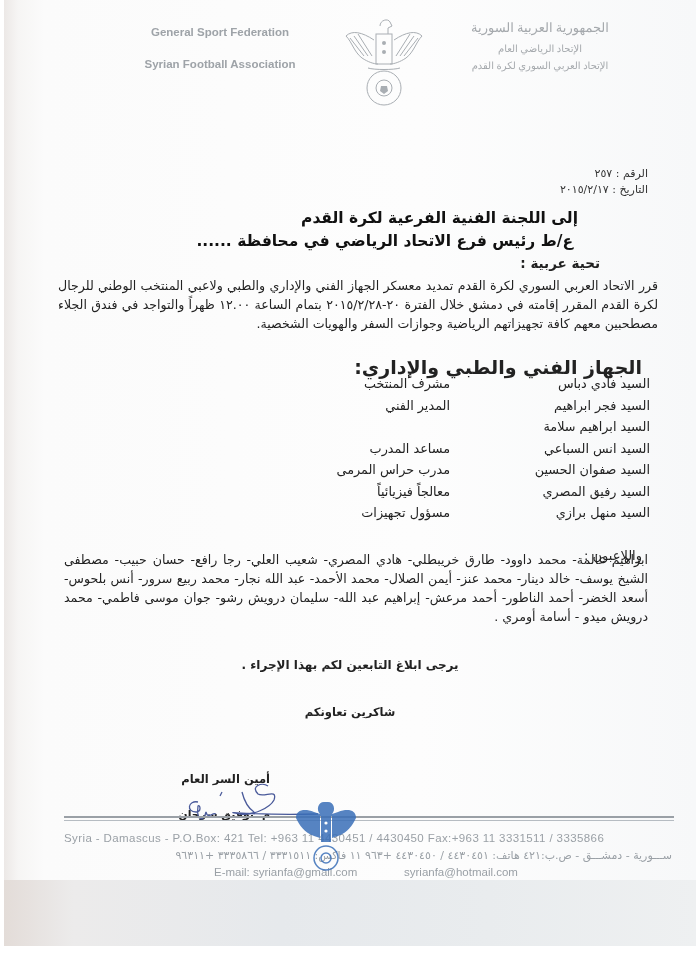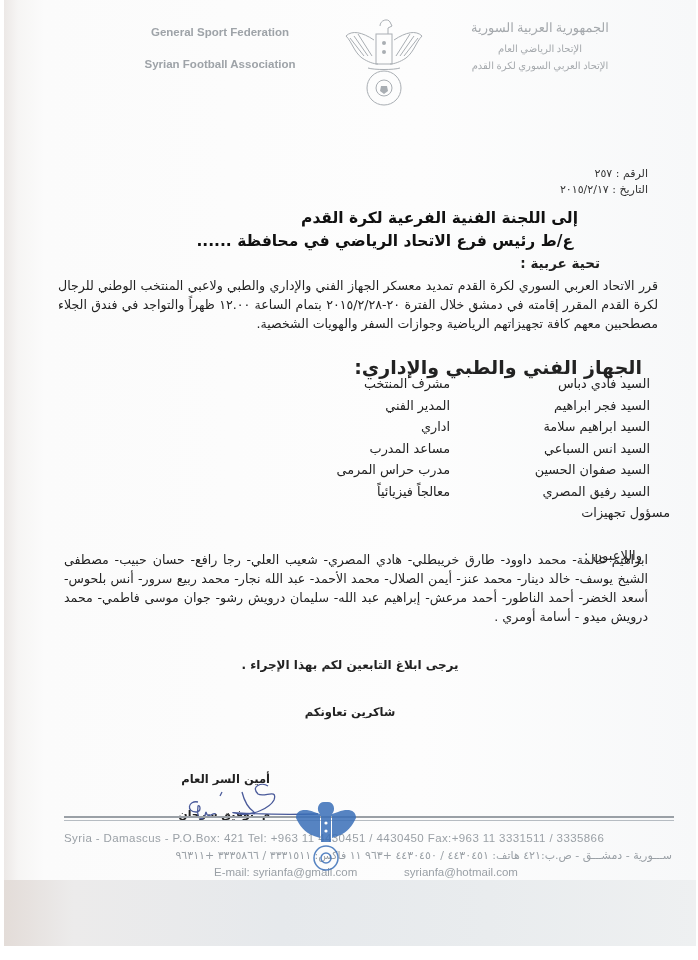--- a/index.html
+++ b/index.html
@@ -115,35 +115,35 @@
   <div class="staff-row">
     <span class="nm">السيد فادي دباس</span>
     <span class="rl">مشرف المنتخب</span>
   </div>
   <div class="staff-row">
     <span class="nm">السيد فجر ابراهيم</span>
     <span class="rl">المدير الفني</span>
   </div>
   <div class="staff-row">
     <span class="nm">السيد ابراهيم سلامة</span>
-    <span class="rl">اداري</span>
   </div>
   <div class="staff-row">
     <span class="nm">السيد انس السباعي</span>
     <span class="rl">مساعد المدرب</span>
   </div>
   <div class="staff-row">
     <span class="nm">السيد صفوان الحسين</span>
     <span class="rl">مدرب حراس المرمى</span>
   </div>
   <div class="staff-row">
     <span class="nm">السيد رفيق المصري</span>
     <span class="rl">معالجاً فيزيائياً</span>
   </div>
   <div class="staff-row">
+    <span class="nm">السيد منهل برازي</span>
     <span class="rl">مسؤول تجهيزات</span>
   </div>
 </div>
 
 <div class="abs players-h rtl">واللاعبون :</div>
 <div class="abs players rtl">ابراهيم عالمة- محمد داوود- طارق خريبطلي- هادي المصري- شعيب العلي- رجا رافع- حسان حبيب- مصطفى الشيخ يوسف- خالد دينار- محمد عنز- أيمن الصلال-  محمد الأحمد- عبد الله نجار- محمد ربيع سرور- أنس بلحوس- أسعد الخضر- أحمد الناطور- أحمد مرعش- إبراهيم عبد الله- سليمان درويش رشو- جوان موسى فاطمي- محمد درويش ميدو - أسامة أومري .</div>
 
 <div class="abs req rtl">يرجى ابلاغ التابعين لكم بهذا الإجراء .</div>
 <div class="abs thanks rtl">شاكرين تعاونكم</div>
 

